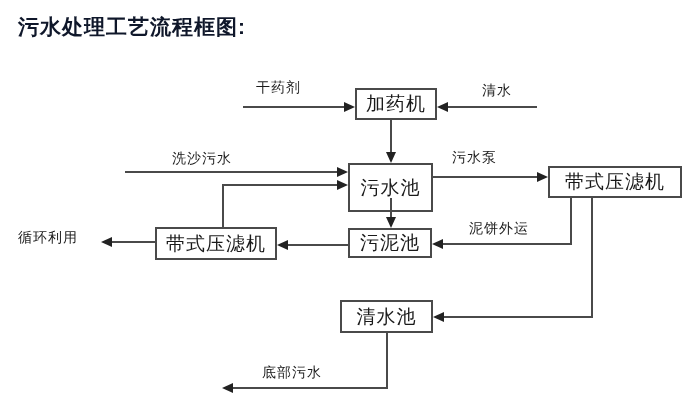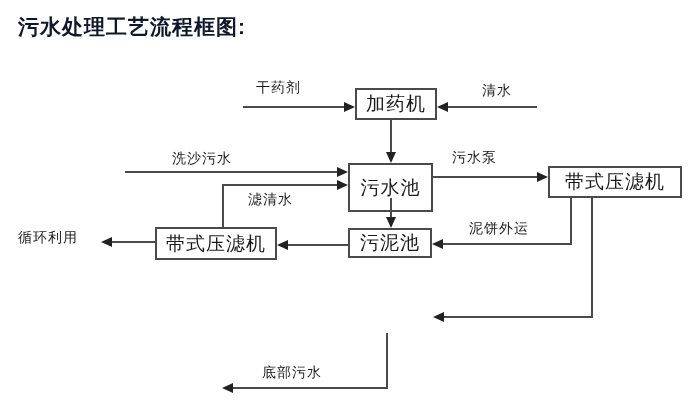--- a/index.html
+++ b/index.html
@@ -31,40 +31,40 @@
 
 <div id="canvas">
 
   <div class="title"><span>污水处理工艺流程框图:</span></div>
 
   <div class="node" style="left:355px;top:88px;width:82px;height:32px;">加药机</div>
   <div class="node" style="left:348px;top:163px;width:85px;height:49px;">污水池</div>
   <div class="node" style="left:548px;top:166px;width:134px;height:32px;">带式压滤机</div>
   <div class="node" style="left:155px;top:227px;width:122px;height:33px;">带式压滤机</div>
   <div class="node" style="left:348px;top:228px;width:84px;height:30px;">污泥池</div>
+  <div class="node" style="left:340px;top:300px;width:93px;height:33px;">清水池</div>
 
   <div class="hline" style="left:243px;top:106px;width:101px;"></div>
   <div class="ar" style="left:344px;top:102px;"></div>
   <div class="lbl" style="left:256px;top:79px;">干药剂</div>
 
   <div class="hline" style="left:448px;top:106px;width:89px;"></div>
   <div class="al" style="left:437px;top:102px;"></div>
   <div class="lbl" style="left:482px;top:82px;text-align:right;">清水</div>
 
   <div class="vline" style="left:390px;top:120px;height:33px;"></div>
   <div class="ad" style="left:386px;top:152px;"></div>
 
   <div class="hline" style="left:125px;top:171px;width:213px;"></div>
   <div class="ar" style="left:337px;top:167px;"></div>
   <div class="lbl" style="left:172px;top:150px;">洗沙污水</div>
 
   <div class="vline" style="left:222px;top:184px;height:43px;"></div>
   <div class="hline" style="left:222px;top:184px;width:116px;"></div>
   <div class="ar" style="left:337px;top:180px;"></div>
-  <div class="lbl" style="left:248px;top:191px;">滤清水</div>
 
   <div class="hline" style="left:433px;top:176px;width:105px;"></div>
   <div class="ar" style="left:537px;top:172px;"></div>
   <div class="lbl" style="left:452px;top:149px;">污水泵</div>
 
   <div class="vline" style="left:390px;top:198px;height:20px;"></div>
   <div class="ad" style="left:386px;top:217px;"></div>
 
   <div class="vline" style="left:570px;top:198px;height:47px;"></div>
   <div class="hline" style="left:443px;top:243px;width:128px;"></div>

